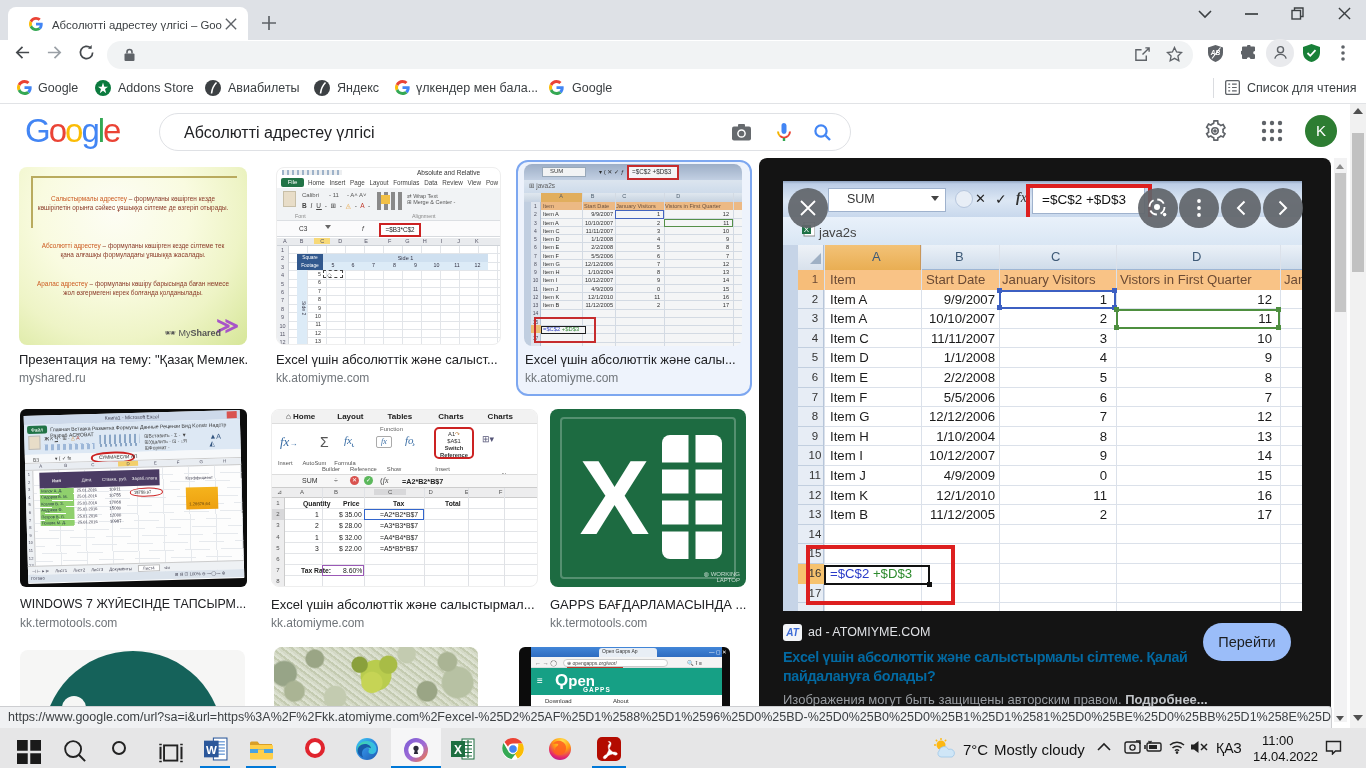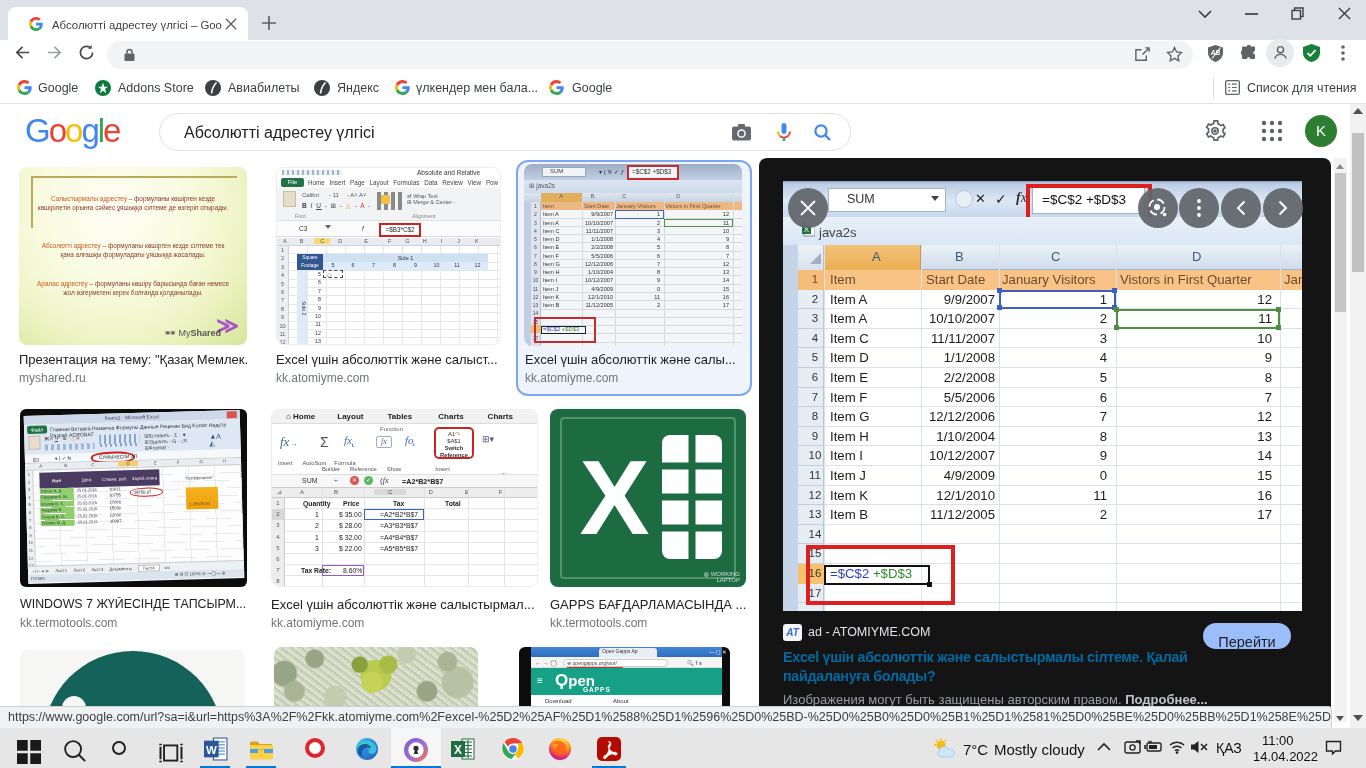--- a/index.html
+++ b/index.html
@@ -715,21 +715,21 @@
     </svg></div>
 <div class="circ" style="left:1221px;top:188px"><svg width="10" height="16" viewBox="0 0 10 16" style="margin-top:12px">
       <path d="M8.5 1.5L2 8l6.5 6.5" stroke="#fff" stroke-width="2" fill="none"></path>
     </svg></div>
 <div class="circ" style="left:1263px;top:188px"><svg width="10" height="16" viewBox="0 0 10 16" style="margin-top:12px">
       <path d="M1.5 1.5L8 8l-6.5 6.5" stroke="#fff" stroke-width="2" fill="none"></path>
     </svg></div>
 <div class="a" style="left:783px;top:624px;width:19px;height:17px;background:#f3f5f8;border-radius:3px;font-size:10px;font-weight:bold;font-style:italic;color:#3b6ad6;text-align:center;line-height:17px">AT</div>
 <div class="a" style="left:808px;top:625px;font-size:12.5px;color:#dfe1e5">ad - ATOMIYME.COM</div>
 <div class="a" style="left:783px;top:648px;font-size:14.3px;font-weight:bold;color:#0369a1;line-height:19px;letter-spacing:-0.3px">Excel үшін абсолюттік және салыстырмалы сілтеме. Қалай<br>пайдалануға болады?</div>
-<div class="a" style="left:1203px;top:623px;width:88px;height:26px;border-radius:19px;background:#9bbdf9;color:#1c1e21;font-size:14.5px;text-align:center;line-height:38px">Перейти</div>
+<div class="a" style="left:1203px;top:623px;width:88px;height:38px;border-radius:19px;background:#9bbdf9;color:#1c1e21;font-size:14.5px;text-align:center;line-height:38px">Перейти</div>
 <div class="a" style="left:783px;top:692px;font-size:13px;color:#999da2">Изображения могут быть защищены авторским правом. <b style="color:#c2c5c9">Подробнее...</b></div>
 
 <div class="a" id="pgsb"></div>
 <div class="a tri-up" style="left:1353px;top:108px"></div>
 <div class="a" id="pgthumb"></div>
 <div class="a tri-dn" style="left:1353px;top:715px"></div>
 <div class="a" id="insb"></div>
 <div class="a tri-up" style="left:1336px;top:164px;border-left-width:4px;border-right-width:4px;border-bottom-width:5px;border-bottom-color:#8a8a8a"></div>
 <div class="a" id="inthumb"></div>
 <div class="a tri-dn" style="left:1336px;top:716px;border-left-width:4px;border-right-width:4px;border-top-width:5px"></div>

